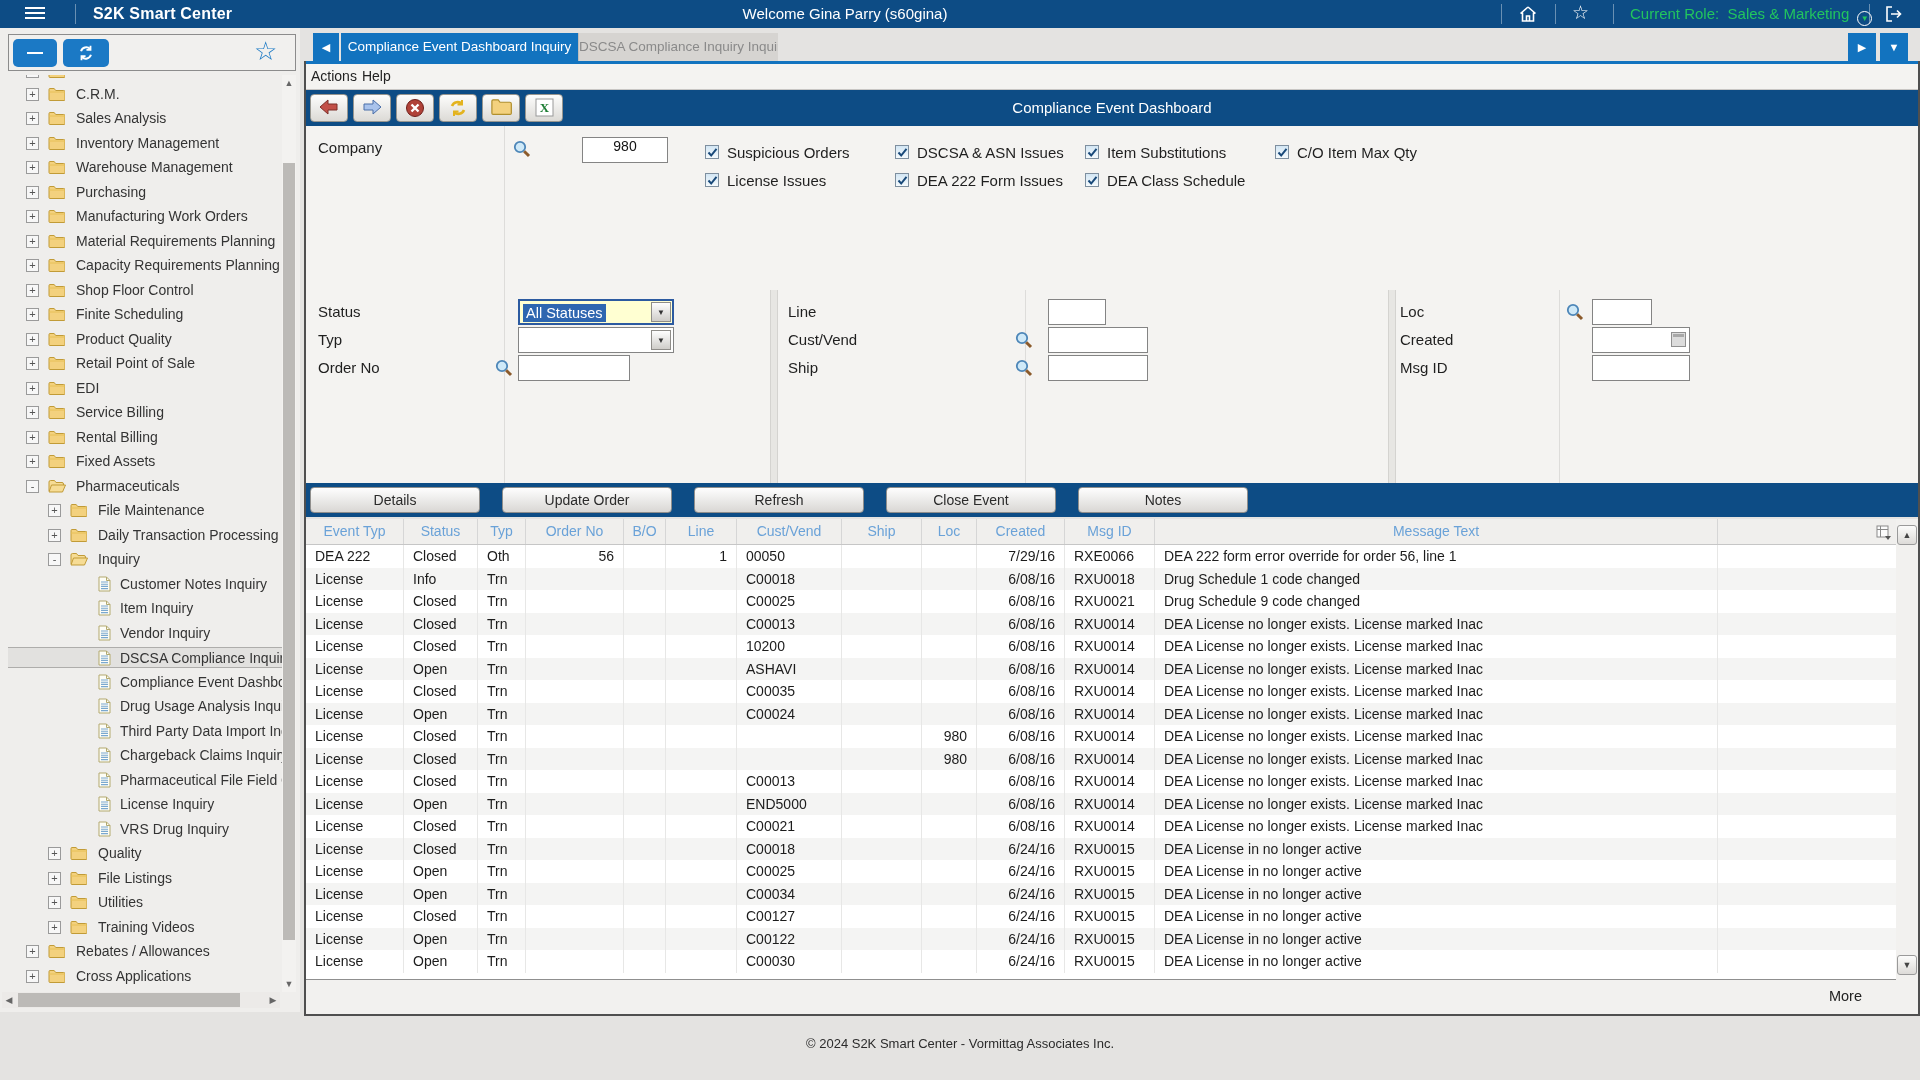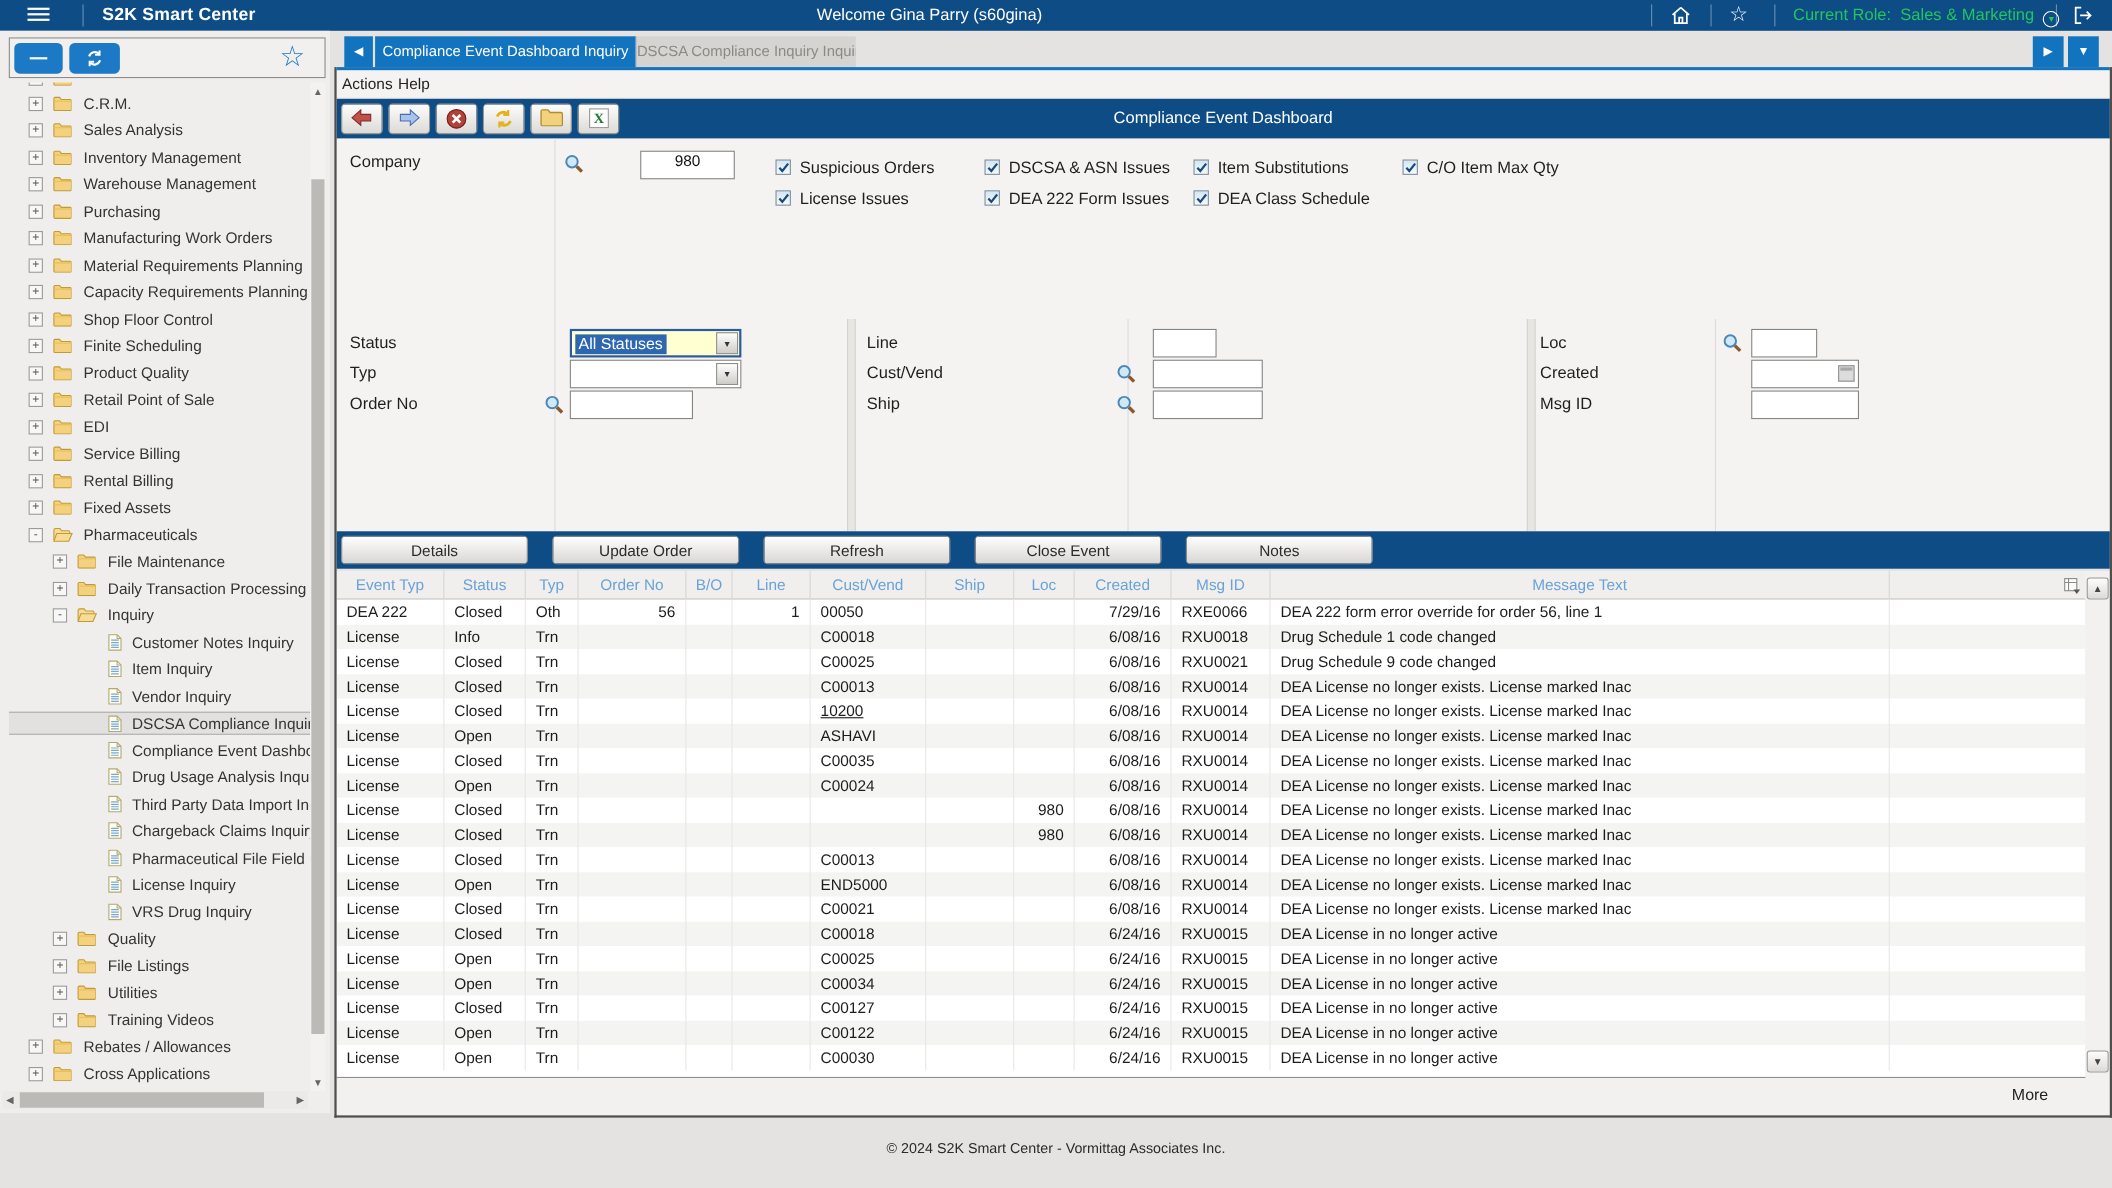--- a/index.html
+++ b/index.html
@@ -681,21 +681,21 @@
         <div class="gc" style="width:563px;">DEA License no longer exists. License marked Inac</div>
         <div class="gc fill"></div>
       </div>
       <div class="grow">
         <div class="gc" style="width:98px;">License</div>
         <div class="gc" style="width:74px;">Closed</div>
         <div class="gc" style="width:48px;">Trn</div>
         <div class="gc r" style="width:98px;"></div>
         <div class="gc" style="width:42px;"></div>
         <div class="gc r" style="width:71px;"></div>
-        <div class="gc" style="width:105px;text-decoration:underline;">10200</div>
+        <div class="gc" style="width:105px;">10200</div>
         <div class="gc" style="width:80px;"></div>
         <div class="gc r" style="width:55px;"></div>
         <div class="gc r" style="width:88px;">6/08/16</div>
         <div class="gc" style="width:90px;">RXU0014</div>
         <div class="gc" style="width:563px;">DEA License no longer exists. License marked Inac</div>
         <div class="gc fill"></div>
       </div>
       <div class="grow odd">
         <div class="gc" style="width:98px;">License</div>
         <div class="gc" style="width:74px;">Open</div>

